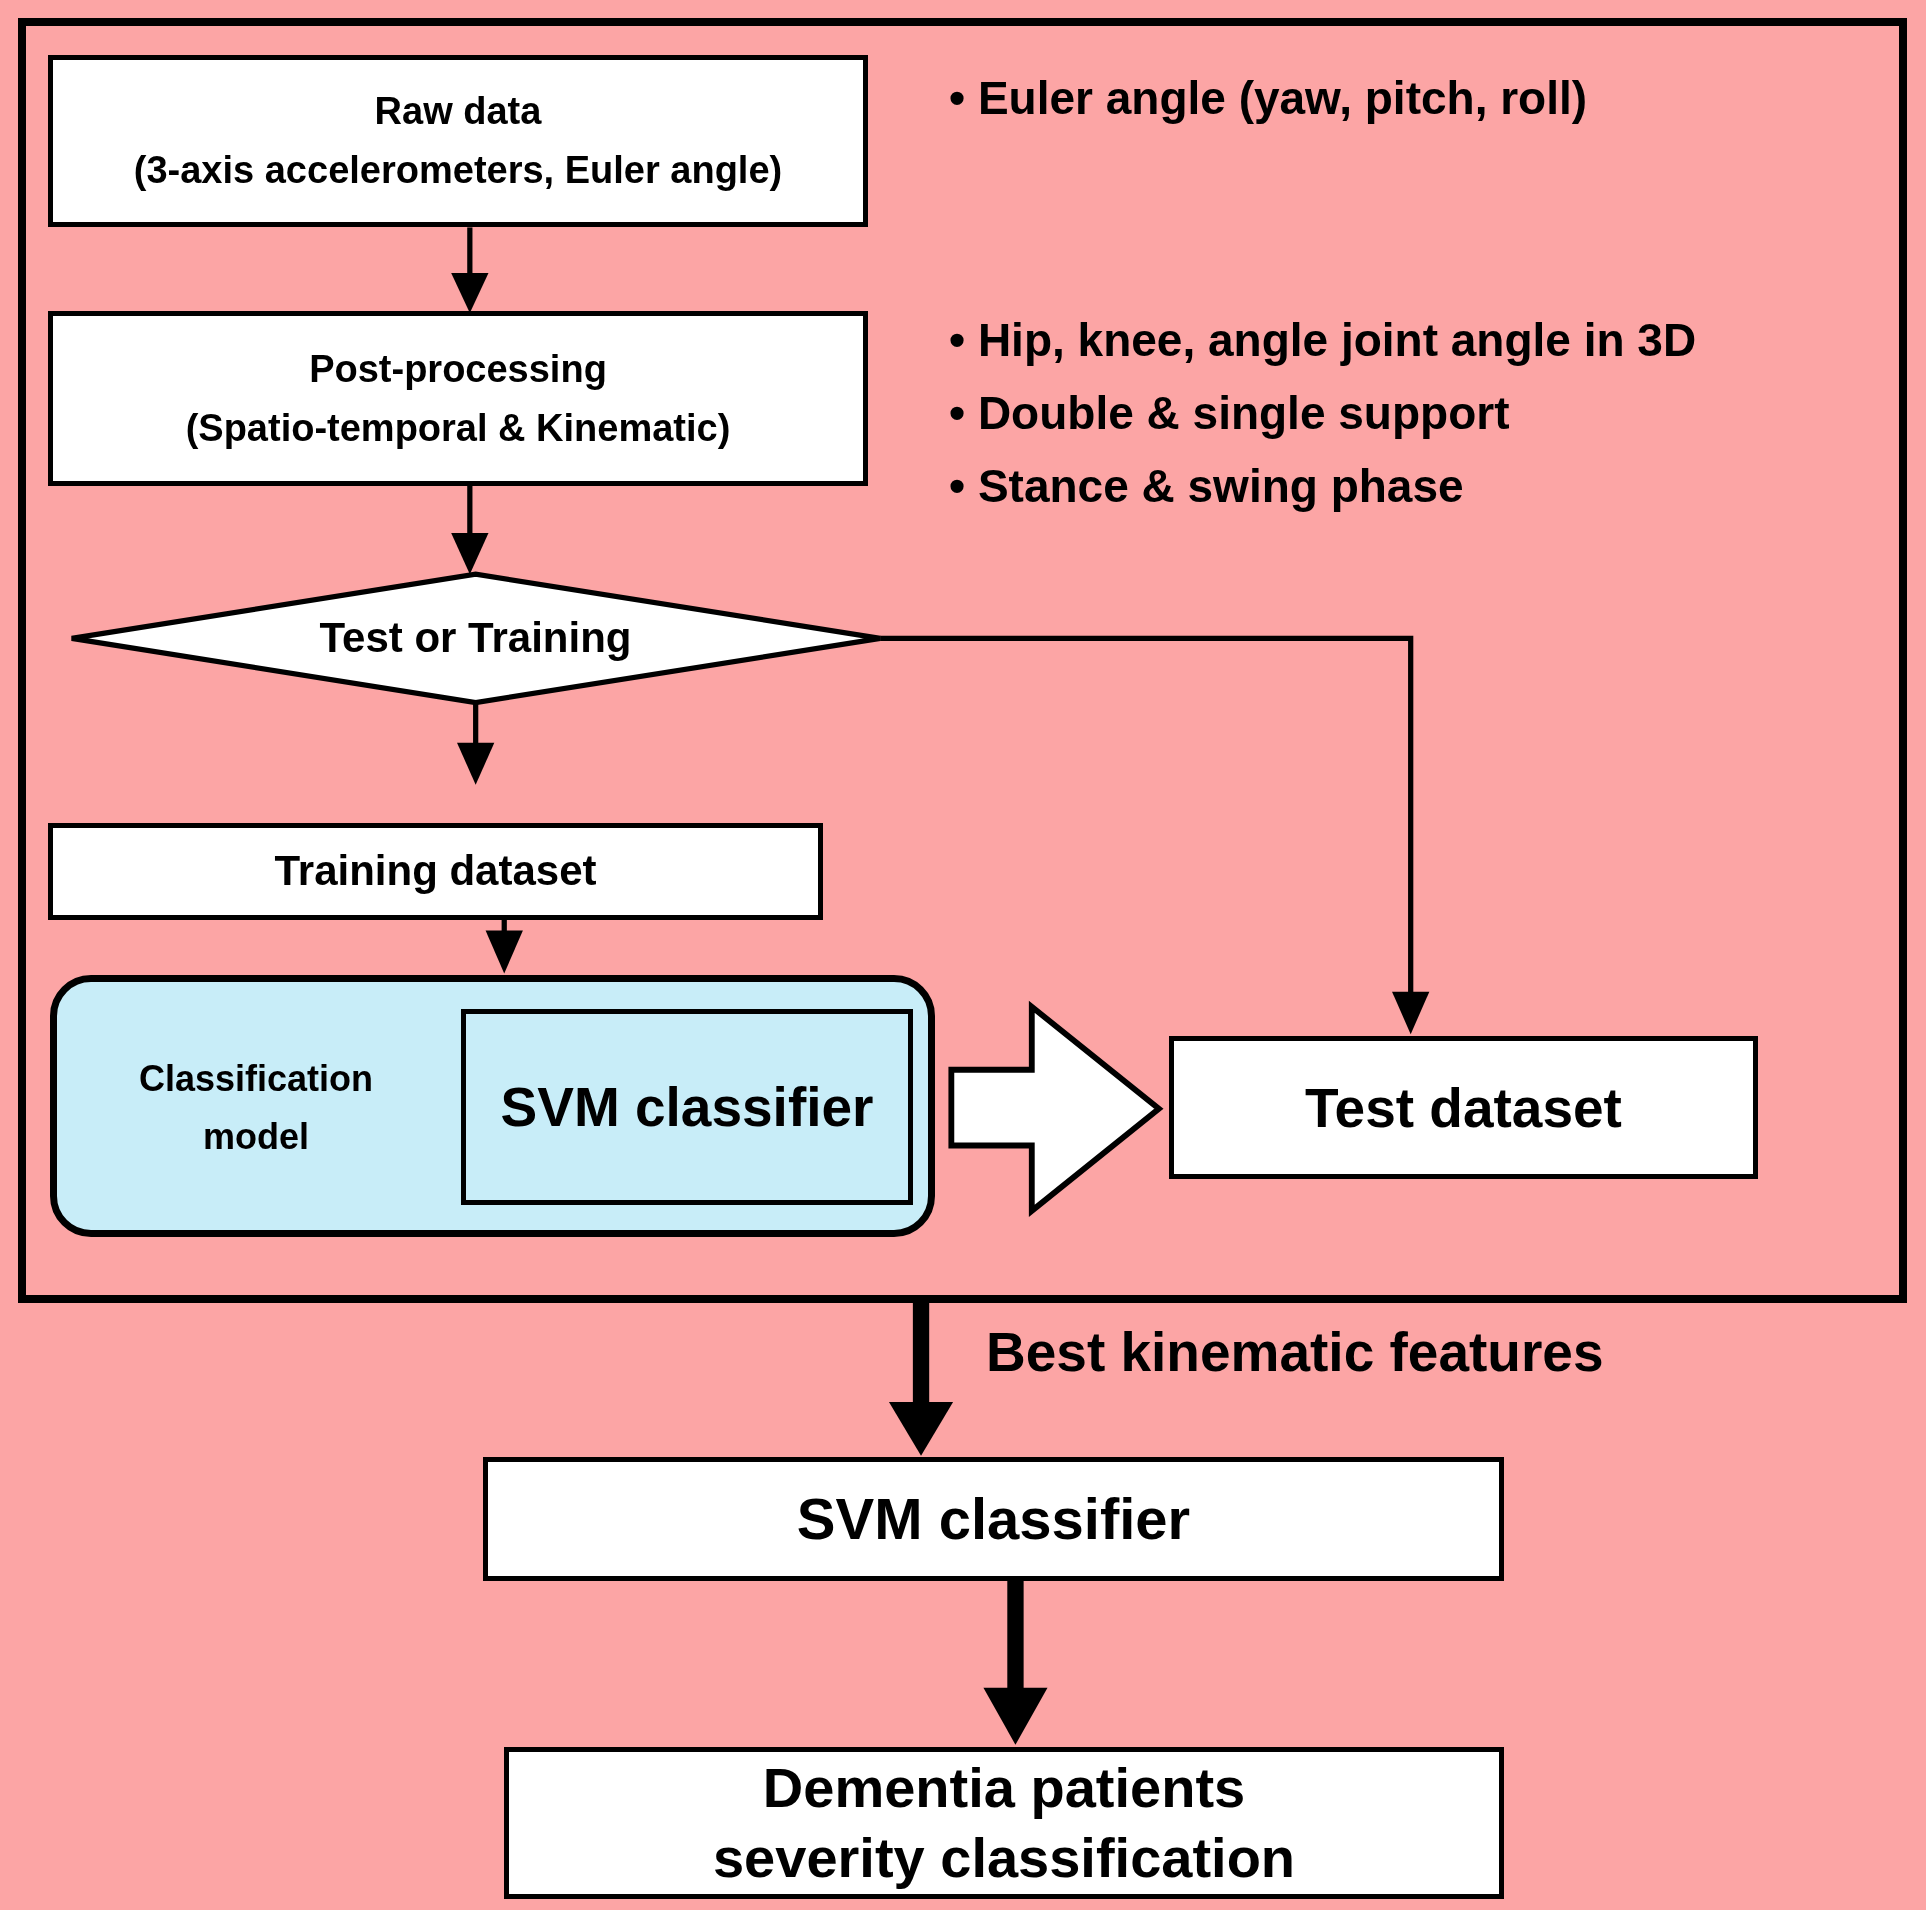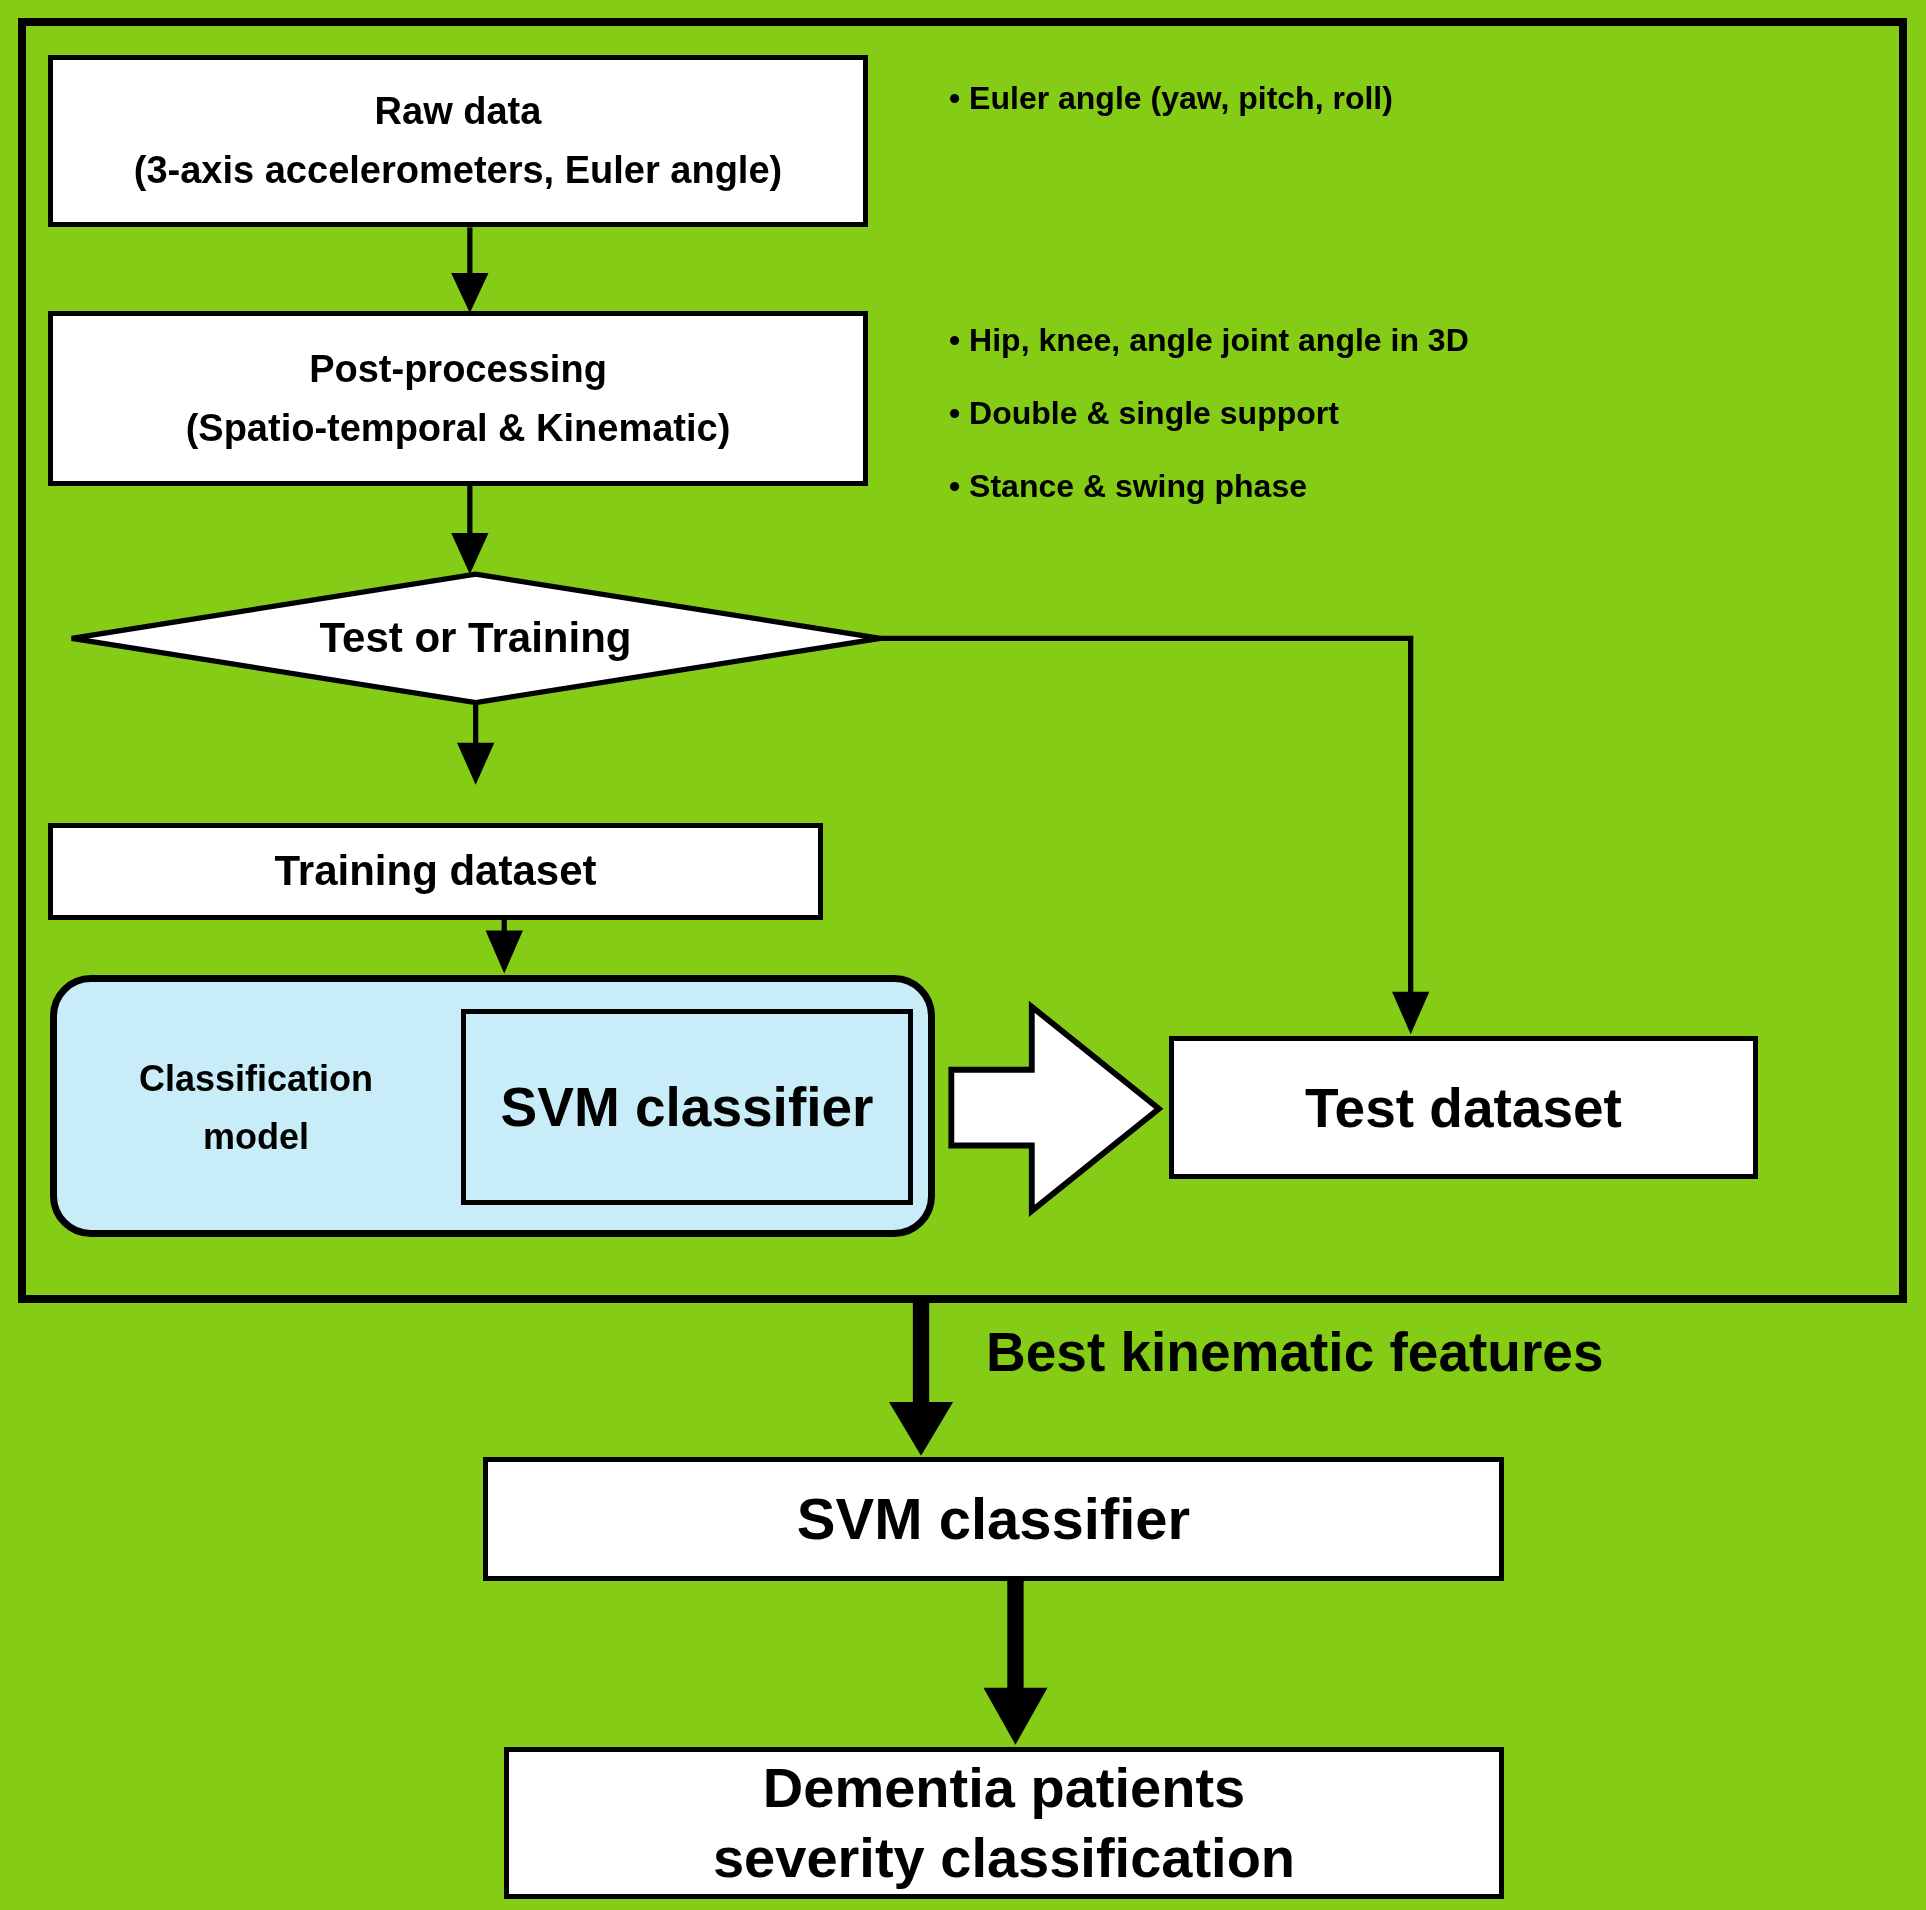--- a/index.html
+++ b/index.html
@@ -5,21 +5,21 @@
   html, body {
     margin: 0;
     padding: 0;
     background: #ffffff;
     font-family: "Liberation Sans", sans-serif;
   }
   #canvas {
     position: relative;
     width: 1926px;
     height: 1911px;
-    background: #84cc16;
+    background: #fca5a5;
     overflow: hidden;
     font-weight: 700;
     color: #000000;
   }
   #wires {
     position: absolute;
     left: 0; top: 0;
     width: 1926px; height: 1911px;
     z-index: 1;
   }
@@ -38,21 +38,21 @@
     border: 8.2px solid #000000;
     background: transparent;
     z-index: 0;
   }
   .t66 { font-size: 38px; line-height: 1.55; }
   .t72 { font-size: 42px; line-height: 1.3; }
   .t95 { font-size: 55px; line-height: 1.2; }
   .t100 { font-size: 58px; line-height: 1.2; }
   .bullets {
     z-index: 2;
-    font-size: 32px;
+    font-size: 46px;
     white-space: nowrap;
   }
   .bullets div { margin: 0; }
   .bullets-1 div { line-height: 72px; }
   .bullets-2 div { line-height: 73px; }
   .diamond-label {
     z-index: 2;
     text-align: center;
     font-size: 42px;
     line-height: 1;

